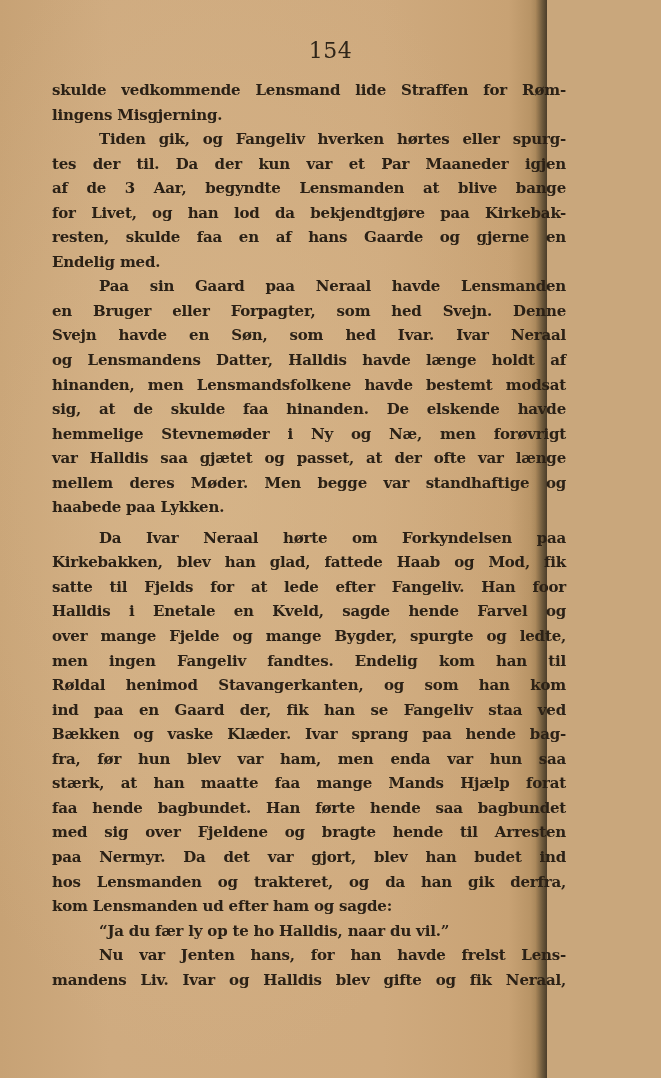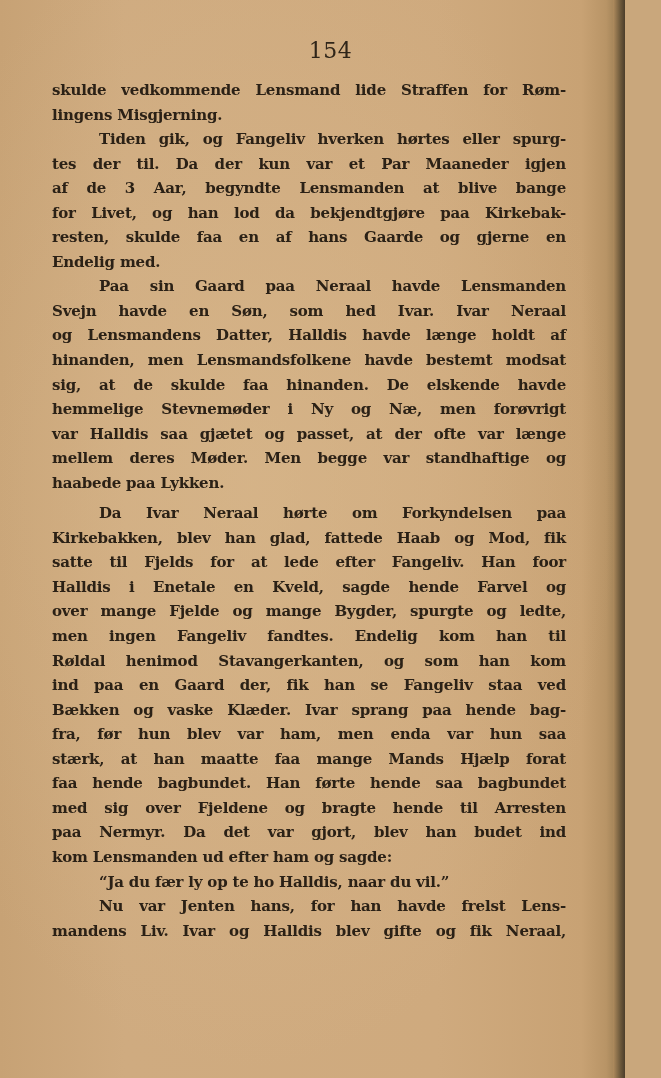--- a/index.html
+++ b/index.html
@@ -3,21 +3,21 @@
 <meta charset="utf-8">
 <style>
   html, body { margin: 0; padding: 0; }
   body {
     width: 661px; height: 1078px; overflow: hidden;
     background: #c9a77c;
     font-family: "DejaVu Serif", serif;
   }
   .page {
     position: relative;
-    width: 625px; height: 1078px;
+    width: 547px; height: 1078px;
     background:
       radial-gradient(ellipse at 40% 45%, rgba(218,186,142,0.55), rgba(190,155,110,0) 70%),
       linear-gradient(90deg, #c7a275 0%, #cfab80 20%, #cfaa7e 70%, #c8a274 93%, #b89466 97%, #8a7048 100%);
   }
   .binding {
     position: absolute; top: 0; right: 0; width: 12px; height: 1078px;
     background: linear-gradient(90deg, #b08c5e, #6e5a3c 60%, #4b3d2a);
   }
   .page-number {
     position: absolute; top: 38px; left: 0; width: 661px;
@@ -58,20 +58,21 @@
       <span class="line indent">Tiden gik, og Fangeliv hverken hørtes eller spurg-</span>
       <span class="line">tes der til.  Da der kun var et Par Maaneder igjen</span>
       <span class="line">af de 3 Aar, begyndte Lensmanden at blive bange</span>
       <span class="line">for Livet, og han lod da bekjendtgjøre paa Kirkebak-</span>
       <span class="line">resten, skulde faa en af hans Gaarde og gjerne en</span>
       <span class="line last">Endelig med.</span>
     </div>
 
     <div>
       <span class="line indent">Paa sin Gaard paa Neraal havde Lensmanden</span>
+      <span class="line">en Bruger eller Forpagter, som hed Svejn.  Denne</span>
       <span class="line">Svejn havde en Søn, som hed Ivar.  Ivar Neraal</span>
       <span class="line">og Lensmandens Datter, Halldis havde længe holdt af</span>
       <span class="line">hinanden, men Lensmandsfolkene havde bestemt modsat</span>
       <span class="line">sig, at de skulde faa hinanden.  De elskende havde</span>
       <span class="line">hemmelige Stevnemøder i Ny og Næ, men forøvrigt</span>
       <span class="line">var Halldis saa gjætet og passet, at der ofte var længe</span>
       <span class="line">mellem deres Møder.  Men begge var standhaftige og</span>
       <span class="line last">haabede paa Lykken.</span>
     </div>
 
@@ -85,20 +86,21 @@
       <span class="line">over mange Fjelde og mange Bygder, spurgte og ledte,</span>
       <span class="line">men ingen Fangeliv fandtes.  Endelig kom han til</span>
       <span class="line">Røldal henimod Stavangerkanten, og som han kom</span>
       <span class="line">ind paa en Gaard der, fik han se Fangeliv staa ved</span>
       <span class="line">Bækken og vaske Klæder.  Ivar sprang paa hende bag-</span>
       <span class="line">fra, før hun blev var ham, men enda var hun saa</span>
       <span class="line">stærk, at han maatte faa mange Mands Hjælp forat</span>
       <span class="line">faa hende bagbundet.  Han førte hende saa bagbundet</span>
       <span class="line">med sig over Fjeldene og bragte hende til Arresten</span>
       <span class="line">paa Nermyr.  Da det var gjort, blev han budet ind</span>
+      <span class="line">hos Lensmanden og trakteret, og da han gik derfra,</span>
       <span class="line last">kom Lensmanden ud efter ham og sagde:</span>
     </div>
 
     <div>
       <span class="line quote last">“Ja du fær ly op te ho Halldis, naar du vil.”</span>
     </div>
 
     <div>
       <span class="line indent">Nu var Jenten hans, for han havde frelst Lens-</span>
       <span class="line">mandens Liv.  Ivar og Halldis blev gifte og fik Neraal,</span>

